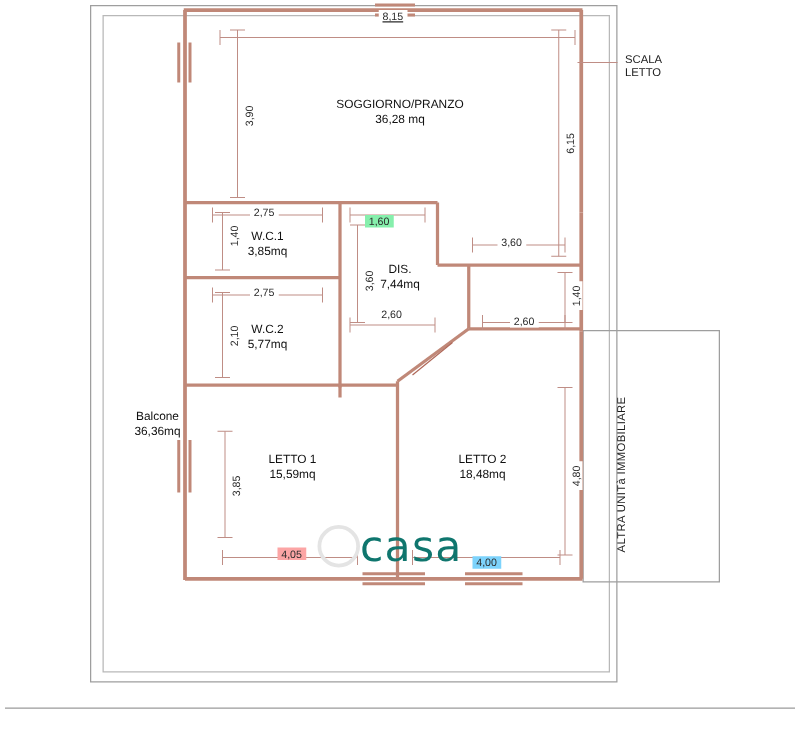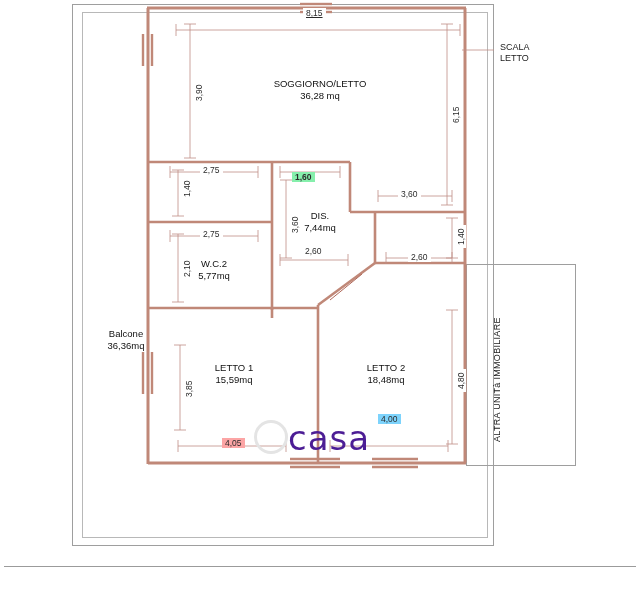--- a/index.html
+++ b/index.html
@@ -44,21 +44,21 @@
     font-size: 8.5px;
     line-height: 10px;
     white-space: nowrap;
   }
   .vert {
     transform-origin: 0 0;
     transform: rotate(-90deg);
   }
   .watermark {
     position: absolute;
-    color: #4c1d95;
+    color: #0f766e;
     font-size: 34px;
     letter-spacing: 1px;
     font-family: "DejaVu Sans", sans-serif;
     user-select: none;
   }
   .wm-circle {
     position: absolute;
     width: 28px;
     height: 28px;
     border: 3px solid #e4e4e4;
@@ -225,24 +225,28 @@
       <path d="M448,440 L448,452"></path>
 
       <path d="M462,50 L494,50"></path>
     </g>
   </svg>
 
   <div class="wm-circle" style="left:254px; top:420px;"></div>
   <div class="watermark" style="left:288px; top:418px;">casa</div>
 
   <div class="room-name" style="left:232px; top:78px; width:176px;">
-    <div>SOGGIORNO/LETTO</div>
+    <div>SOGGIORNO/PRANZO</div>
     <div>36,28 mq</div>
   </div>
 
+  <div class="room-name" style="left:170px; top:184px; width:88px;">
+    <div>W.C.1</div>
+    <div>3,85mq</div>
+  </div>
 
   <div class="room-name" style="left:170px; top:258px; width:88px;">
     <div>W.C.2</div>
     <div>5,77mq</div>
   </div>
 
   <div class="room-name" style="left:290px; top:210px; width:60px;">
     <div>DIS.</div>
     <div>7,44mq</div>
   </div>
@@ -278,21 +282,21 @@
   <div class="dim-txt" style="left:303px; top:8px; background:#fff; padding:0 3px;text-decoration:underline;">8,15</div>
 
   <div class="dim-txt vert" style="left:194px; top:104px; background:#fff; padding:0 3px;">3,90</div>
 
   <div class="dim-txt vert" style="left:451px; top:126px; background:#fff; padding:0 3px;">6,15</div>
 
   <div class="dim-txt" style="left:200px; top:165px; background:#fff; padding:0 3px;">2,75</div>
 
   <div class="dim-txt vert" style="left:182px; top:200px; background:#fff; padding:0 3px;">1,40</div>
 
-  <div class="dim-txt" style="left:292px; top:172px; background:#86efac; padding:0 3px;font-weight:bold;">1,60</div>
+  <div class="dim-txt" style="left:292px; top:172px; background:#86efac; padding:0 3px;">1,60</div>
 
   <div class="dim-txt" style="left:398px; top:189px; background:#fff; padding:0 3px;">3,60</div>
 
   <div class="dim-txt vert" style="left:290px; top:236px; background:#fff; padding:0 3px;">3,60</div>
 
   <div class="dim-txt" style="left:200px; top:229px; background:#fff; padding:0 3px;">2,75</div>
 
   <div class="dim-txt vert" style="left:182px; top:280px; background:#fff; padding:0 3px;">2,10</div>
 
   <div class="dim-txt" style="left:302px; top:246px; background:#fff; padding:0 3px;">2,60</div>
@@ -300,15 +304,15 @@
   <div class="dim-txt" style="left:408px; top:252px; background:#fff; padding:0 3px;">2,60</div>
 
   <div class="dim-txt vert" style="left:456px; top:248px; background:#fff; padding:0 3px;">1,40</div>
 
   <div class="dim-txt vert" style="left:184px; top:400px; background:#fff; padding:0 3px;">3,85</div>
 
   <div class="dim-txt vert" style="left:456px; top:392px; background:#fff; padding:0 3px;">4,80</div>
 
   <div class="dim-txt" style="left:222px; top:438px; background:#fca5a5; padding:0 3px;">4,05</div>
 
-  <div class="dim-txt" style="left:378px; top:414px; background:#7dd3fc; padding:0 3px;">4,00</div>
+  <div class="dim-txt" style="left:378px; top:445px; background:#7dd3fc; padding:0 3px;">4,00</div>
 
 </div>
 
 </body></html>

